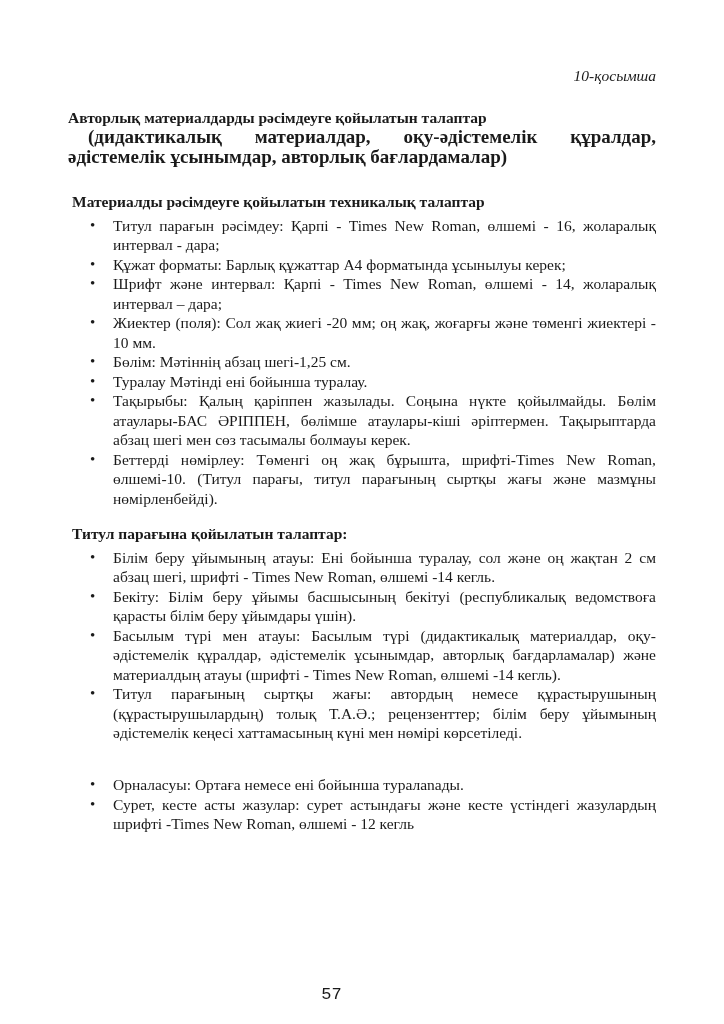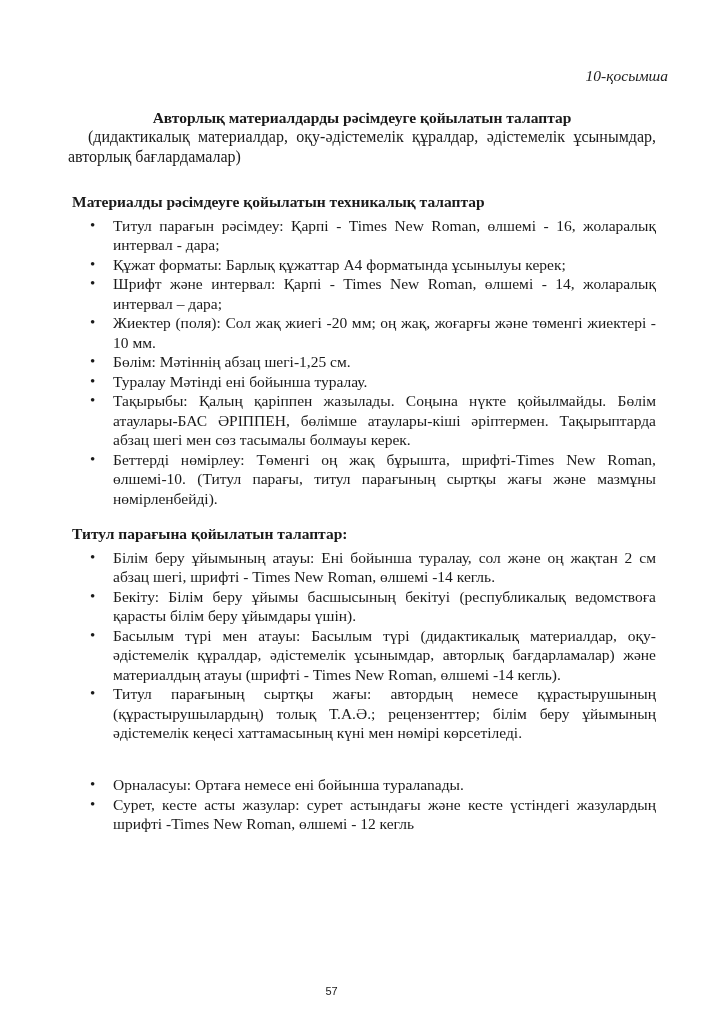--- a/index.html
+++ b/index.html
@@ -1,31 +1,31 @@
 <!DOCTYPE html>
 <html><head>
 <meta charset="utf-8">
 <style>
   html, body { margin: 0; padding: 0; background: #ffffff; }
   body { width: 724px; height: 1024px; position: relative; overflow: hidden;
          font-family: "Liberation Serif", "DejaVu Serif", serif; color: #1a1a1a; }
-  .appendix { position: absolute; right: 56px; top: 67px; font-style: italic; font-size: 15.5px; margin-left: 16px; }
-  .title { position: absolute; left: 68px; width: 588px; top: 108px; text-align: center;
+  .appendix { position: absolute; right: 68px; top: 67px; font-style: italic; font-size: 15.5px; margin-left: 16px; }
+  .title { position: absolute; left: 68px; width: 588px; top: 108px; 
            font-weight: bold; font-size: 15.5px; line-height: 19.5px; }
-  .subtitle { position: absolute; left: 68px; width: 588px; top: 127px; font-size: 16px;
-              line-height: 19.5px; text-align: justify; text-indent: 20px; }
+  .subtitle { position: absolute; left: 68px; width: 588px; top: 127px; font-size: 19px;
+              line-height: 19.5px; text-align: justify; text-indent: 20px; font-weight: bold; }
   .section { position: absolute; left: 68px; width: 588px; }
   .section h2 { margin: 4px; font-size: 15.5px; font-weight: bold; line-height: 19.5px; }
   .section ul { list-style: none; margin: 0; padding: 0; }
   .section li { position: relative; padding-left: 45px; font-size: 15.5px; line-height: 19.5px;
                 text-align: justify; }
   .bullet { position: absolute; left: 22px; top: 0; font-size: 15px; }
   .lbl { font-weight: normal; }
   .pagenum { position: absolute; left: 0; width: 663px; top: 985px; text-align: center;
-             font-family: Liberation Sans, sans-serif; font-size: 11px; }
+             font-family: Liberation Mono, monospace; font-size: 17px; }
 </style>
 </head>
 <body>
 
 <div>
 
   <div class="appendix">10-қосымша</div>
   <div class="title">Авторлық материалдарды рәсімдеуге қойылатын талаптар</div>
   <div class="subtitle">(дидактикалық материалдар, оқу-әдістемелік құралдар, әдістемелік ұсынымдар, авторлық бағлардамалар)</div>
 

